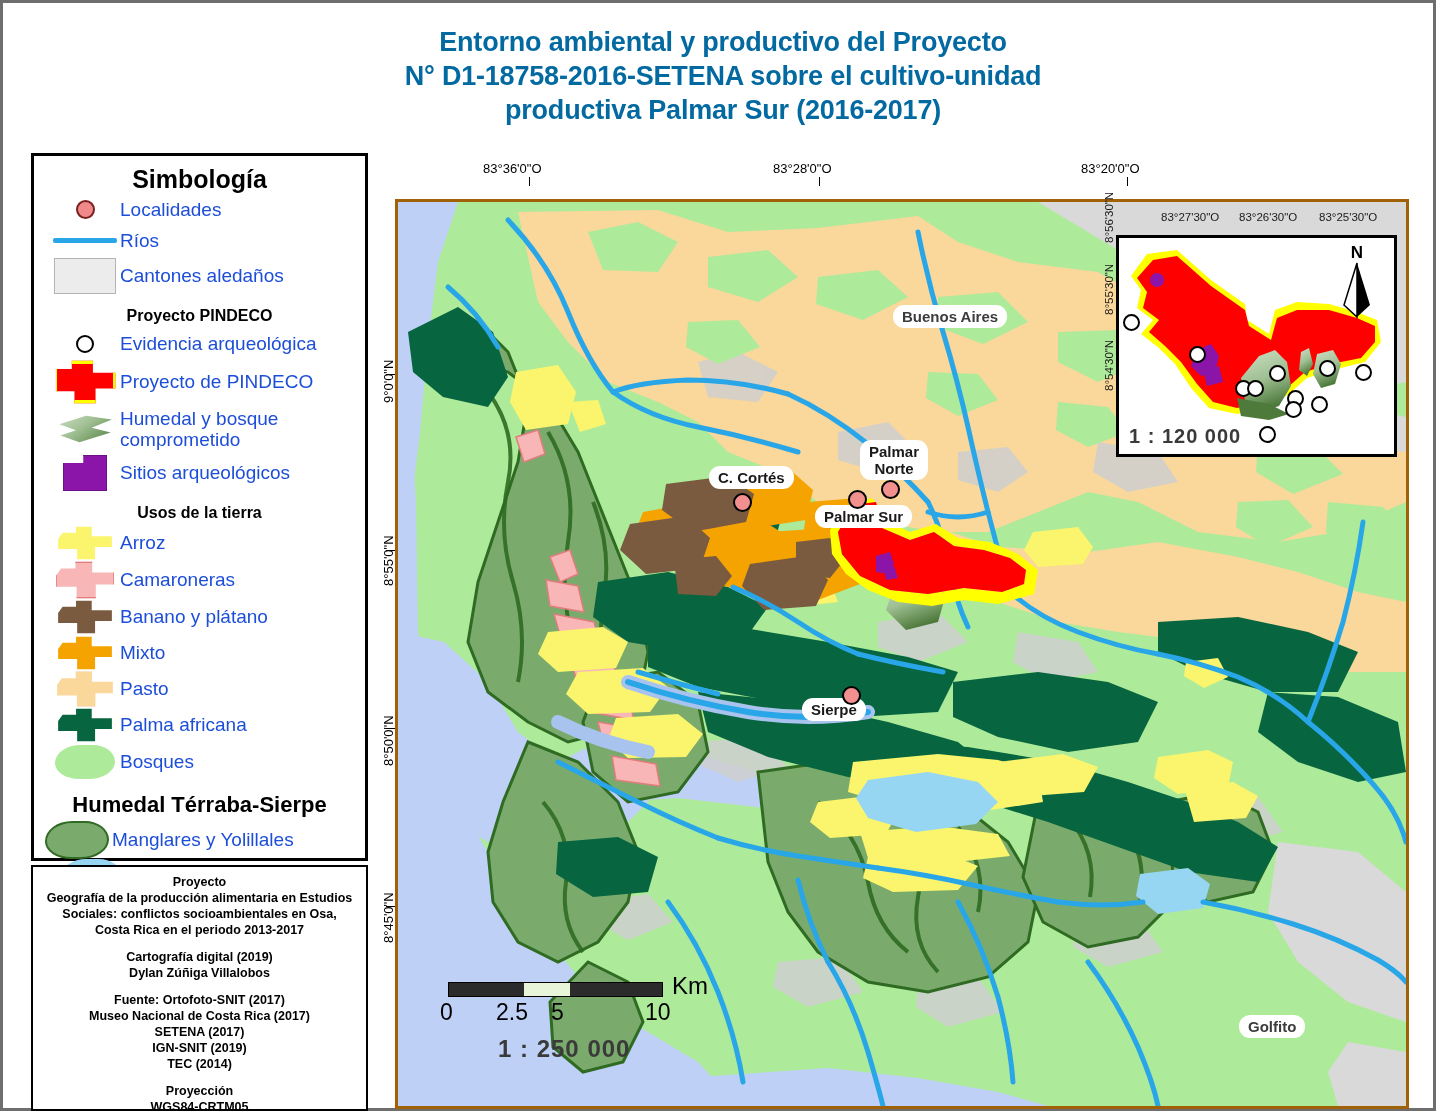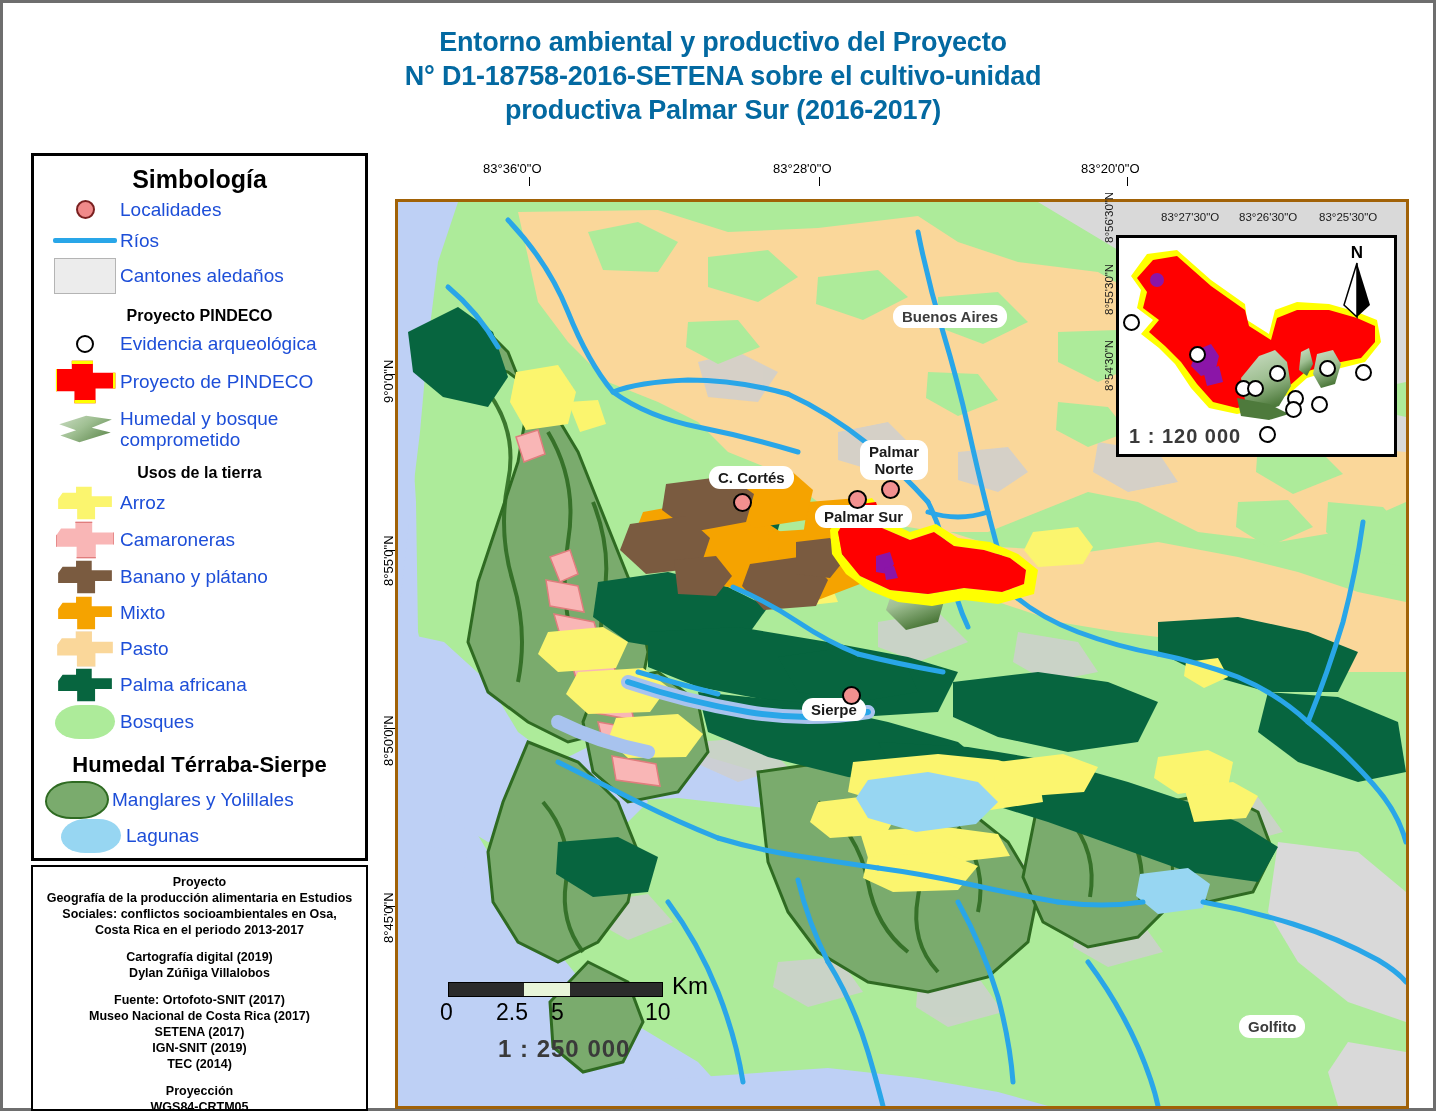--- a/index.html
+++ b/index.html
@@ -138,20 +138,26 @@
       <span class="leg-sym">
           <span class="sw-pindeco"></span>
         </span>
       <span class="leg-lab">Proyecto de PINDECO</span>
     </div>
     <div class="leg-row" style="min-height:48px">
       <span class="leg-sym">
           <span class="sw-hum"></span>
         </span>
       <span class="leg-lab two">Humedal y bosque<br>comprometido</span>
+    </div>
+    <div class="leg-row" style="min-height:40px">
+      <span class="leg-sym">
+          <span class="sw-arq"></span>
+        </span>
+      <span class="leg-lab">Sitios arqueológicos</span>
     </div>
 
     <div class="leg-head leg-sub">Usos de la tierra</div>
 
     <div class="leg-row" style="min-height:36px">
       <span class="leg-sym">
           <span class="lu lu-arroz"></span>
         </span>
       <span class="leg-lab">Arroz</span>
     </div>

